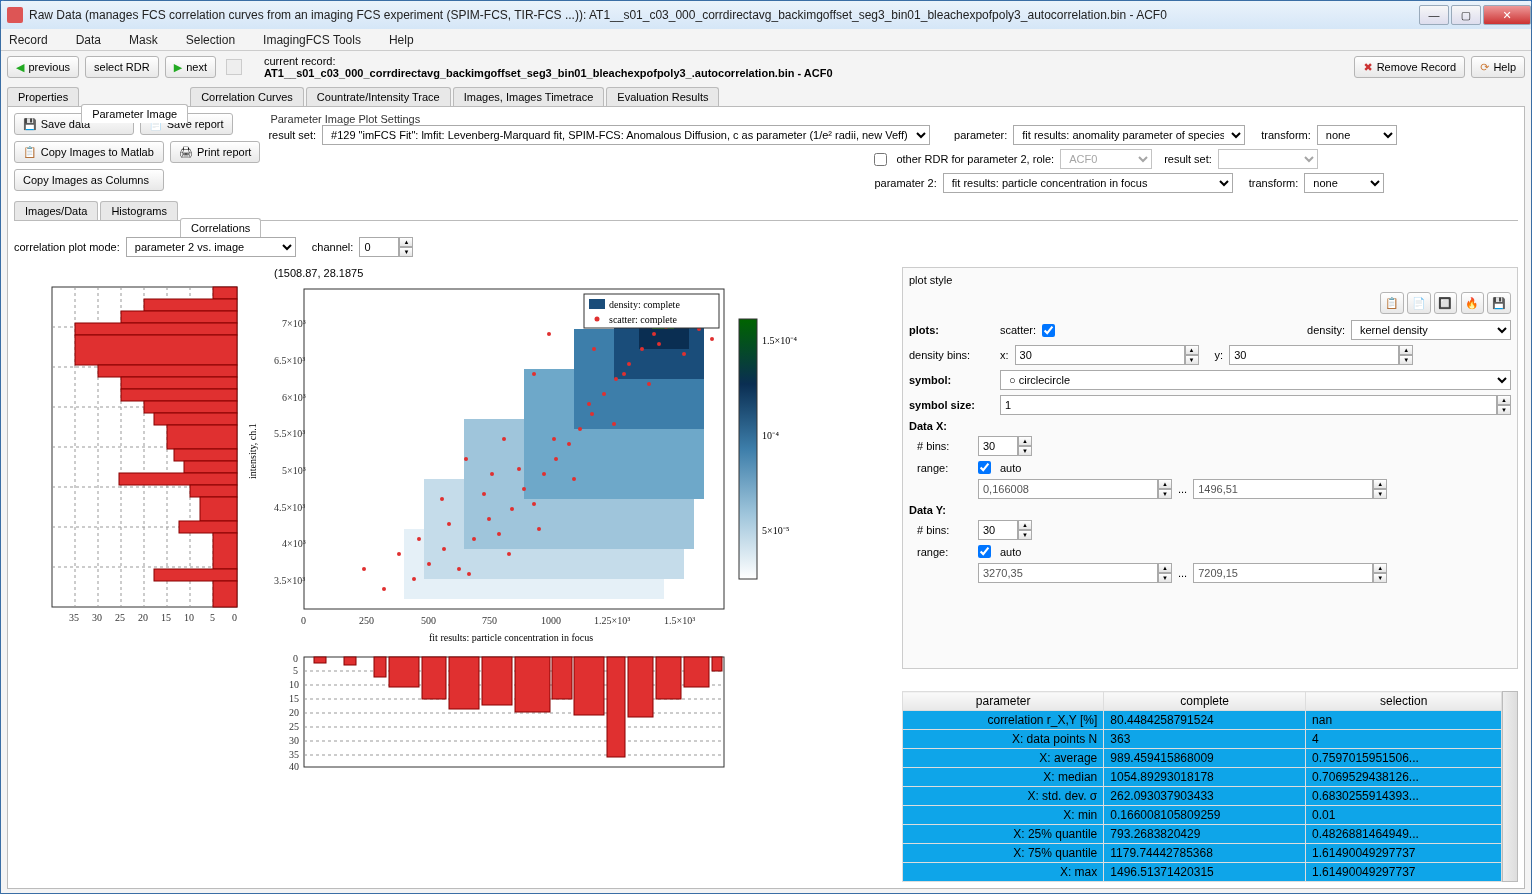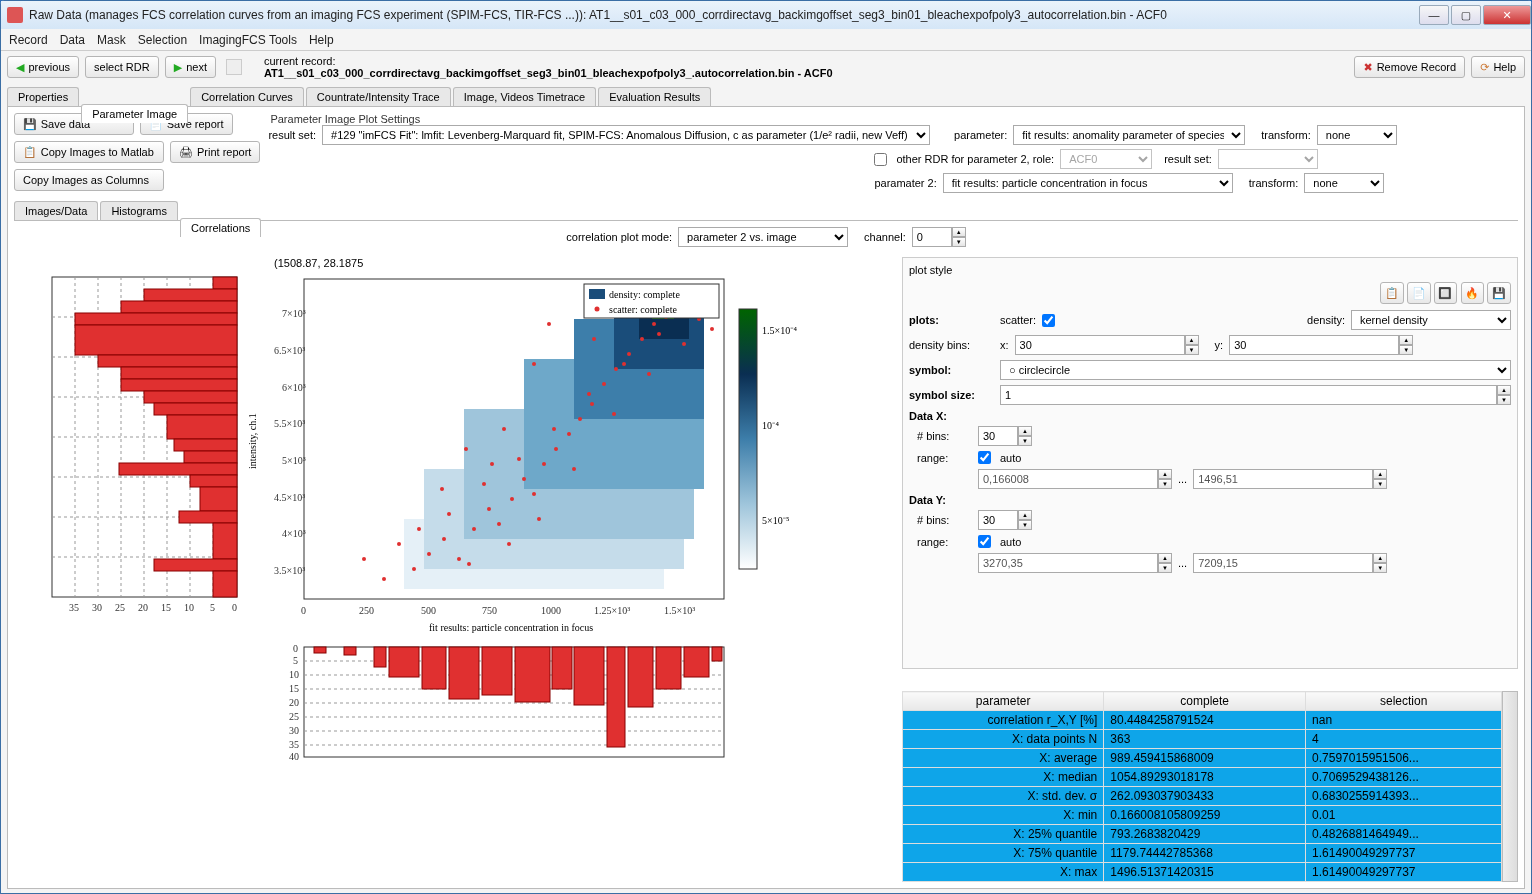--- a/index.html
+++ b/index.html
@@ -3,21 +3,21 @@
 <meta charset="utf-8">
 <style>
 * { box-sizing: border-box; margin: 0; padding: 0; font-family: "Segoe UI", Tahoma, sans-serif; }
 body { background: #2b6cb8; width: 1532px; height: 894px; overflow: hidden; font-size: 12px; }
 .window { background: #f0f0f0; border: 1px solid #3a6ea5; border-radius: 4px 4px 0 0; width: 100%; height: 100%; display: flex; flex-direction: column; }
 .titlebar { background: linear-gradient(#eaf3fb,#d5e6f7); height: 28px; display: flex; align-items: center; padding: 0 0 0 6px; font-size: 12px; color: #222; }
 .titlebar .title { flex: 1; overflow: hidden; white-space: nowrap; }
 .winbtns { display: flex; gap: 2px; }
 .winbtn { width: 30px; height: 20px; background: linear-gradient(#f7f7f7,#dde); border: 1px solid #9ab; border-radius: 2px; text-align: center; font-size: 11px; line-height: 18px; cursor: pointer; }
 .winbtn.close { width: 48px; background: linear-gradient(#e99,#c33); color: #fff; }
-.menubar { height: 22px; background: #f4f4f4; border-bottom: 1px solid #ccc; display: flex; padding: 0 8px; gap: 12px; align-items: center; }
+.menubar { height: 22px; background: #f4f4f4; border-bottom: 1px solid #ccc; display: flex; padding: 0 8px; gap: 28px; align-items: center; }
 .menubar span { cursor: pointer; color: #222; }
 .content { flex: 1; background: #f4f4f4; padding: 4px 6px; overflow: hidden; display: flex; flex-direction: column; }
 .toolbar { display: flex; align-items: center; gap: 6px; margin-bottom: 4px; }
 .btn { background: linear-gradient(#fff,#e8e8e8); border: 1px solid #b5b5b5; border-radius: 3px; padding: 2px 8px; font-size: 11px; cursor: pointer; display: inline-flex; align-items: center; gap: 4px; height: 22px; }
 .btn.icon-only { padding: 2px 4px; }
 .spinner { display:inline-flex; align-items:center; }
 .spinner input { width:40px; height:20px; border:1px solid #aaa; padding:1px 3px; font-size:11px; }
 .spinner .spbtns { display:inline-flex; flex-direction:column; }
 .spinner .spb { width:14px; height:10px; border:1px solid #aaa; background:linear-gradient(#fff,#e5e5e5); font-size:6px; line-height:8px; text-align:center; cursor:pointer; }
 .recordinfo { display:flex; flex-direction:column; font-size:11px; margin-left:16px; }
@@ -100,21 +100,21 @@
             <span>Help</span>
           </button>
      </div>
    </div>
 
    <div class="tabs">
      <div class="tab">Properties</div>
      <div class="tab active">Parameter Image</div>
      <div class="tab">Correlation Curves</div>
      <div class="tab">Countrate/Intensity Trace</div>
-     <div class="tab">Image, Videos  Timetrace</div>
+     <div class="tab">Images, Images  Timetrace</div>
      <div class="tab">Evaluation Results</div>
    </div>
 
    <div class="panel">
      <div class="settings-flex">
        <div class="left-btn-col">
          <div style="display:flex;gap:6px">
            <button class="btn" style="width:120px">💾 <span>Save data</span></button>
            <button class="btn">📄 <span>Save report</span></button>
          </div>
@@ -152,21 +152,21 @@
          </div>
        </div>
      </div>
 
      <div class="tabs innertabs">
        <div class="tab">Images/Data</div>
        <div class="tab">Histograms</div>
        <div class="tab active">Correlations</div>
      </div>
 
-     <div class="row" style="margin-top:6px;justify-content:center">
+     <div class="row" style="margin-top:16px;">
        <span class="label">correlation plot mode:</span>
        <select style="width:170px"><option>parameter 2 vs. image</option></select>
        <span class="label" style="margin-left:10px">channel:</span>
        <div class="spinner">
             <input type="text" value="0" style="">
             <span class="spbtns">
               <span class="spb">▲</span>
               <span class="spb">▼</span>
             </span>
           </div>

